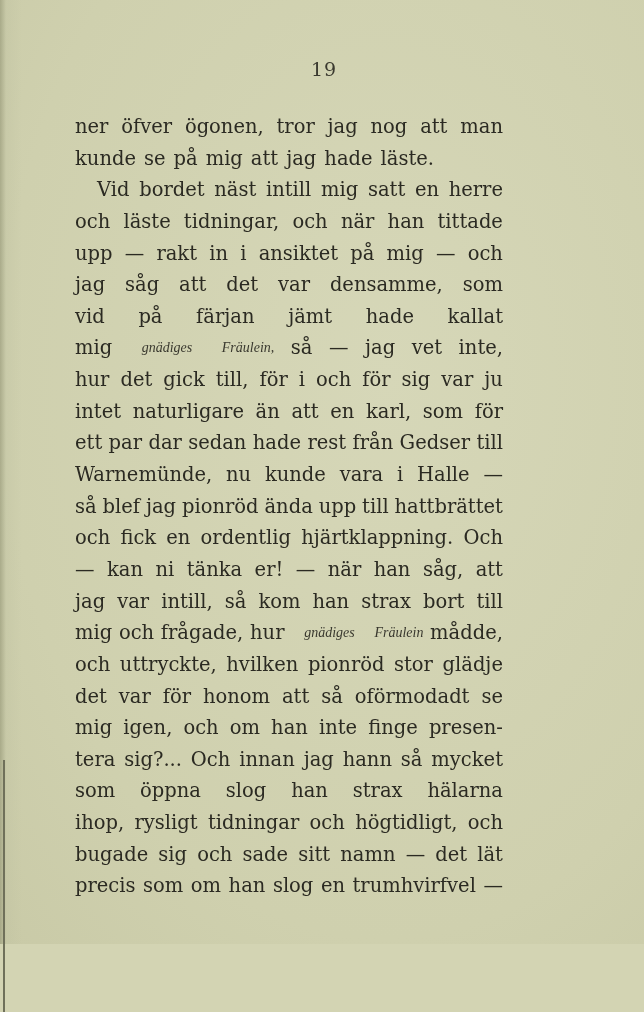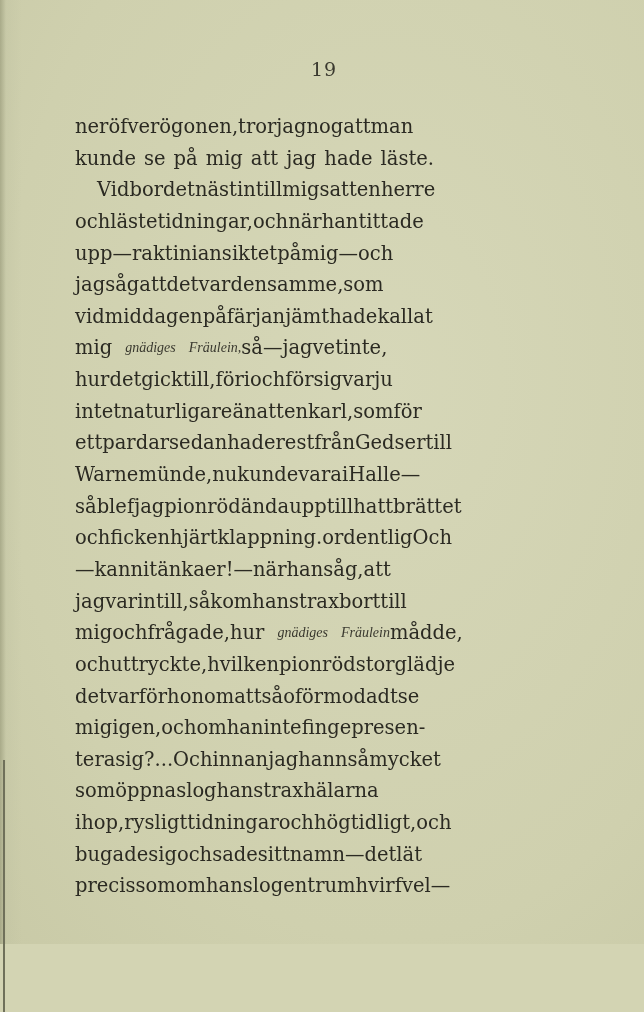--- a/index.html
+++ b/index.html
@@ -48,20 +48,21 @@
       width: 428px;
     }
     .line {
       height: 31.65px;
       line-height: 31.65px;
       font-size: 19.5px;
       text-align: justify;
       text-align-last: justify;
       white-space: nowrap;
       display: flex;
+      justify-content: space-between;
     }
     .line.indent {
       padding-left: 22px;
     }
     .line.short {
       justify-content: flex-start;
       gap: 8px;
     }
     .w { display: inline-block; }
     .it {
@@ -136,21 +137,20 @@
         <span class="w">jag</span>
         <span class="w">såg</span>
         <span class="w">att</span>
         <span class="w">det</span>
         <span class="w">var</span>
         <span class="w">densamme,</span>
         <span class="w">som</span>
       </div>
     <div class="line">
         <span class="w">vid</span>
-        <span class="w">middagen</span>
         <span class="w">på</span>
         <span class="w">färjan</span>
         <span class="w">jämt</span>
         <span class="w">hade</span>
         <span class="w">kallat</span>
       </div>
     <div class="line">
         <span class="w">mig</span>
         <span class="w it">gnädiges</span>
         <span class="w it">Fräulein,</span>
@@ -210,22 +210,22 @@
         <span class="w">pionröd</span>
         <span class="w">ända</span>
         <span class="w">upp</span>
         <span class="w">till</span>
         <span class="w">hattbrättet</span>
       </div>
     <div class="line">
         <span class="w">och</span>
         <span class="w">fick</span>
         <span class="w">en</span>
+        <span class="w">ordentlig</span>
         <span class="w">hjärtklappning.</span>
-        <span class="w">ordentlig</span>
         <span class="w">Och</span>
       </div>
     <div class="line">
         <span class="w">—</span>
         <span class="w">kan</span>
         <span class="w">ni</span>
         <span class="w">tänka</span>
         <span class="w">er!</span>
         <span class="w">—</span>
         <span class="w">när</span>

